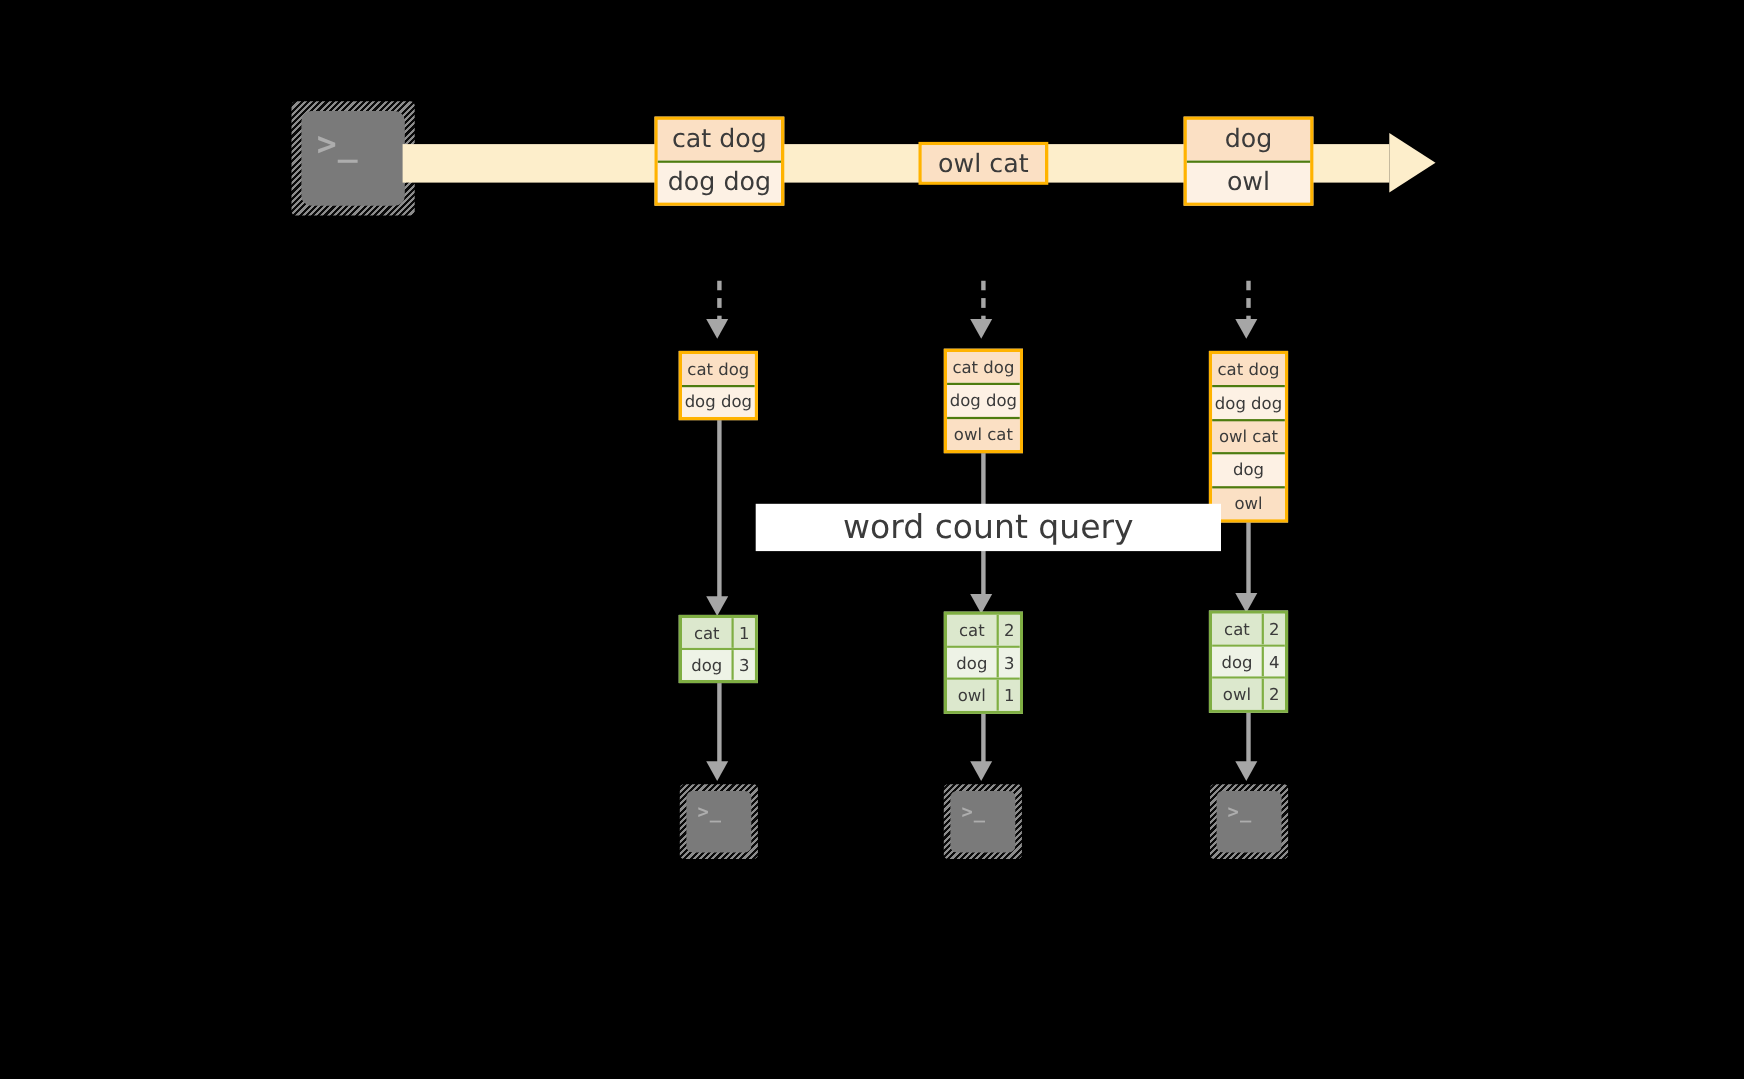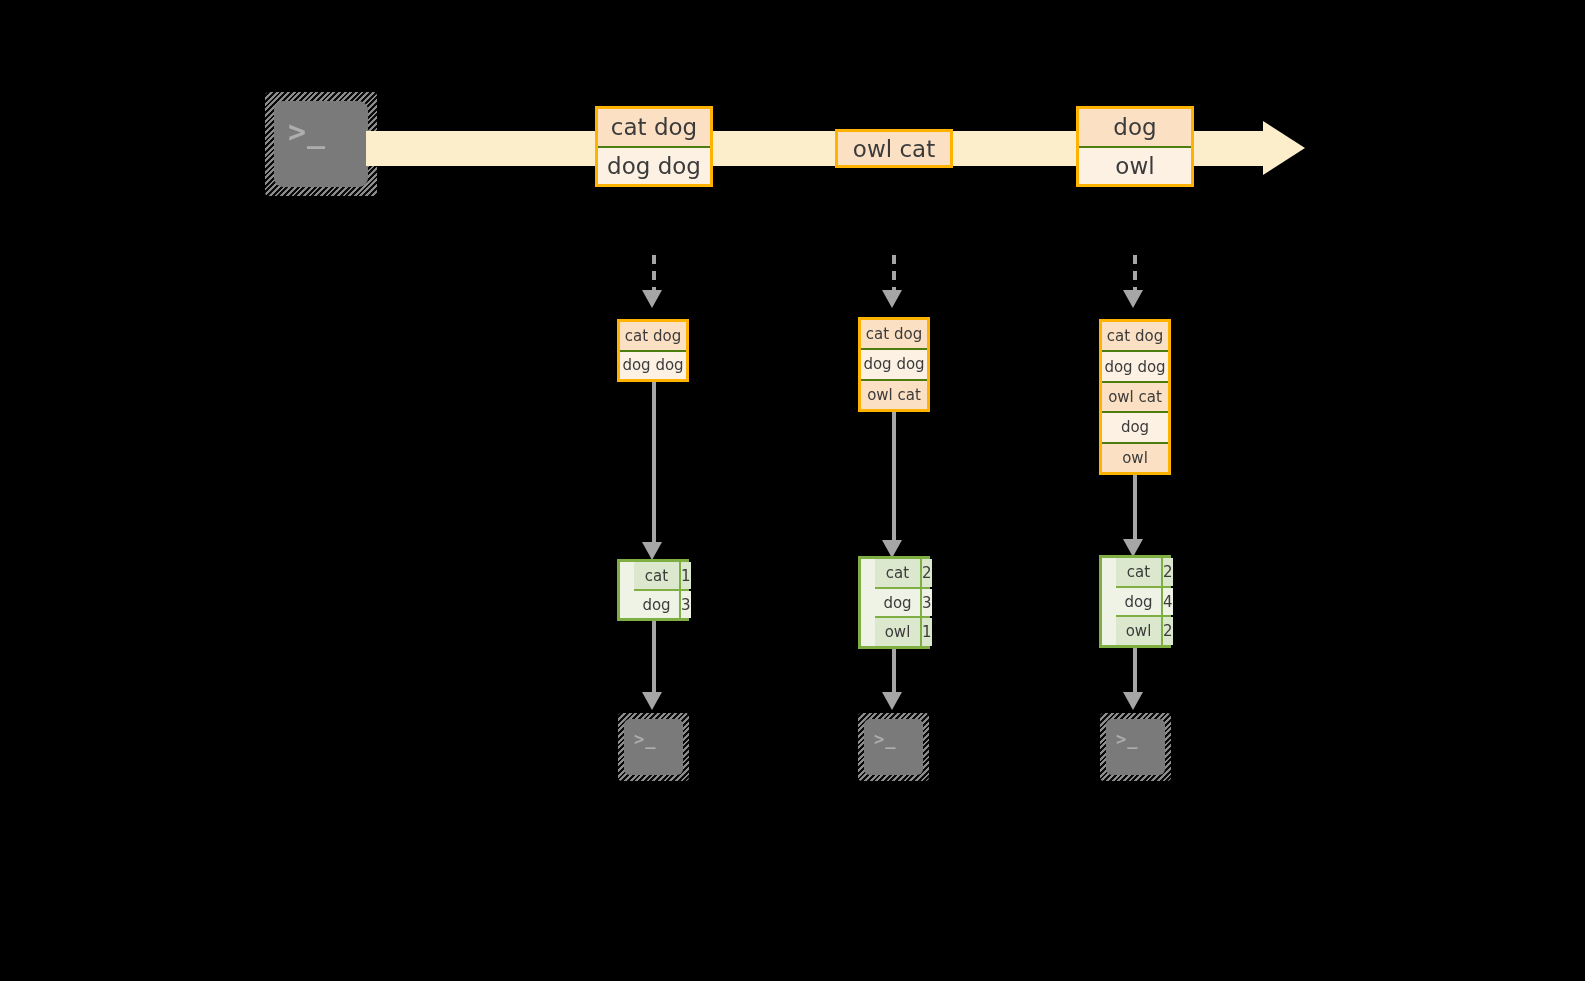--- a/index.html
+++ b/index.html
@@ -114,21 +114,20 @@
     display: flex;
     flex-direction: column;
     font-size: 15px;
     z-index: 5;
   }
   .wc-row {
     box-sizing: border-box;
     flex: 1 1 auto;
     display: flex;
     background: #eef3e6;
-    margin-left: 14px;
   }
   .wc-row.shade { background: #dce8cd; }
   .wc-row.shade .wc-cell { background: #dce8cd; }
   .wc-row + .wc-row { border-top: 2px solid #7fae43; }
   .wc-cell {
     box-sizing: border-box;
     display: flex;
     align-items: center;
     justify-content: center;
     color: #3b3b3b;
@@ -300,14 +299,17 @@
 
   <div class="conn-line" style="left:1133px; top:648px; height:51px;"></div>
   <div class="conn-head" style="left:1123px; top:692px;"></div>
 
   <div class="term-icon small" style="left:1100px; top:713px; width:71px; height:68px;">
     <div class="inner">
       <span class="term-glyph">&gt;_</span>
     </div>
   </div>
 
+  <div class="query-banner" style="left:687px; top:458px; width:423px; height:43px;">
+    <span>word count query</span>
+  </div>
 
 </div>
 
 </body></html>

